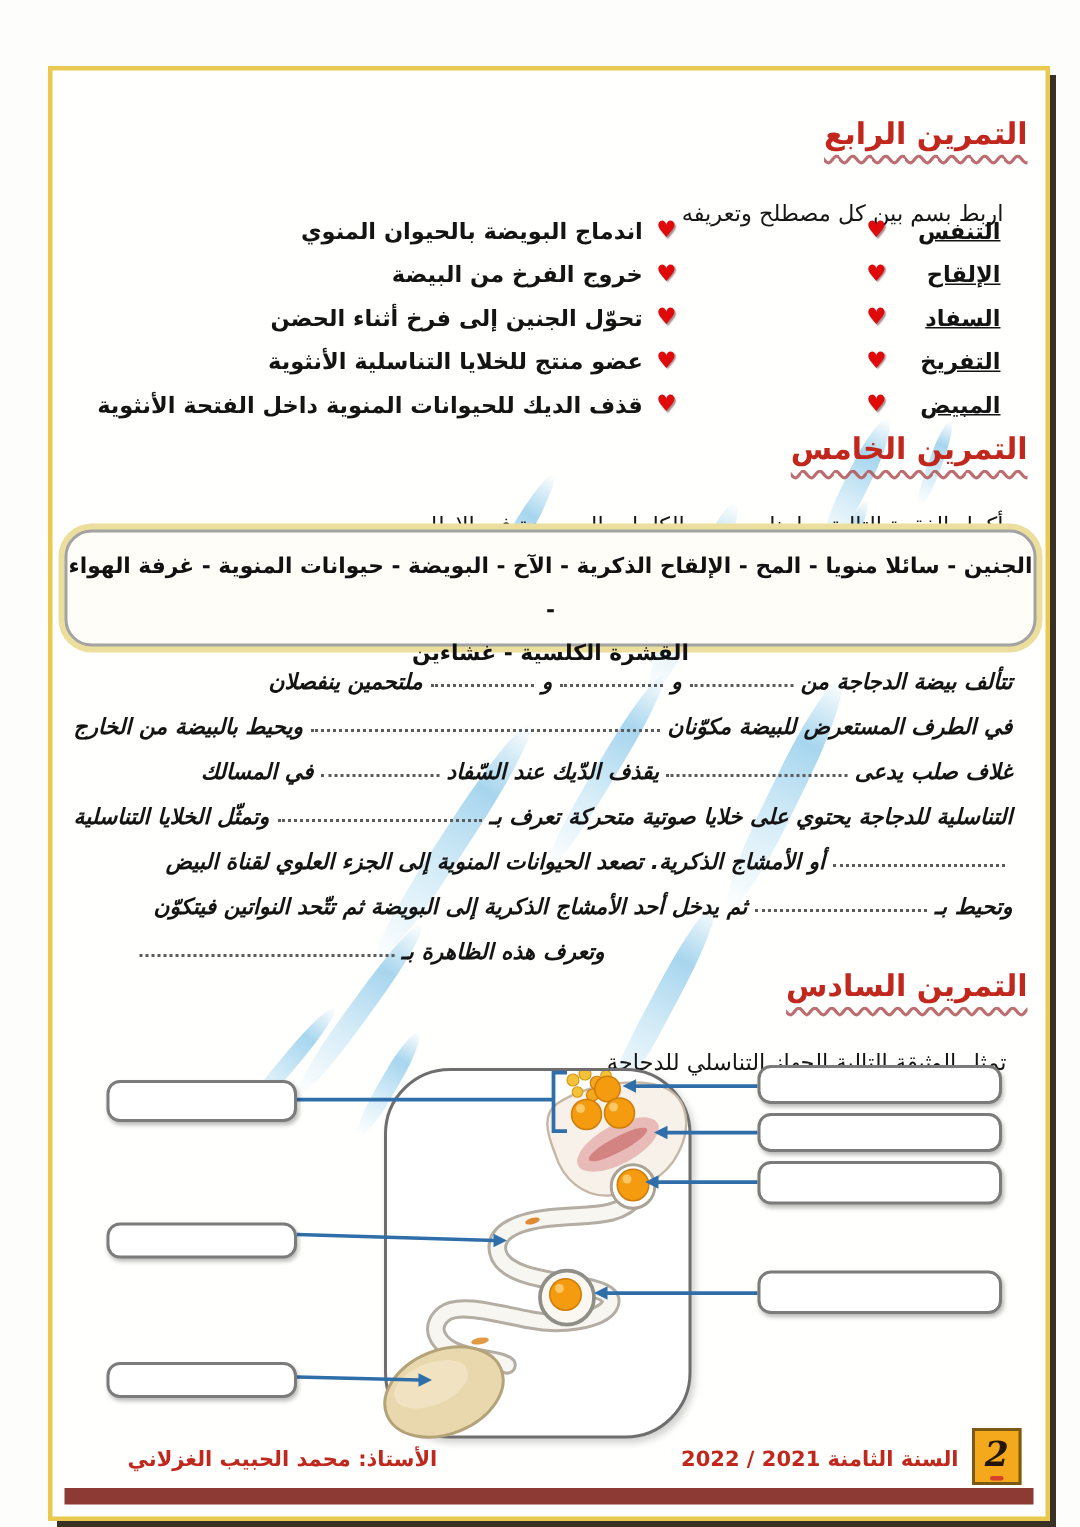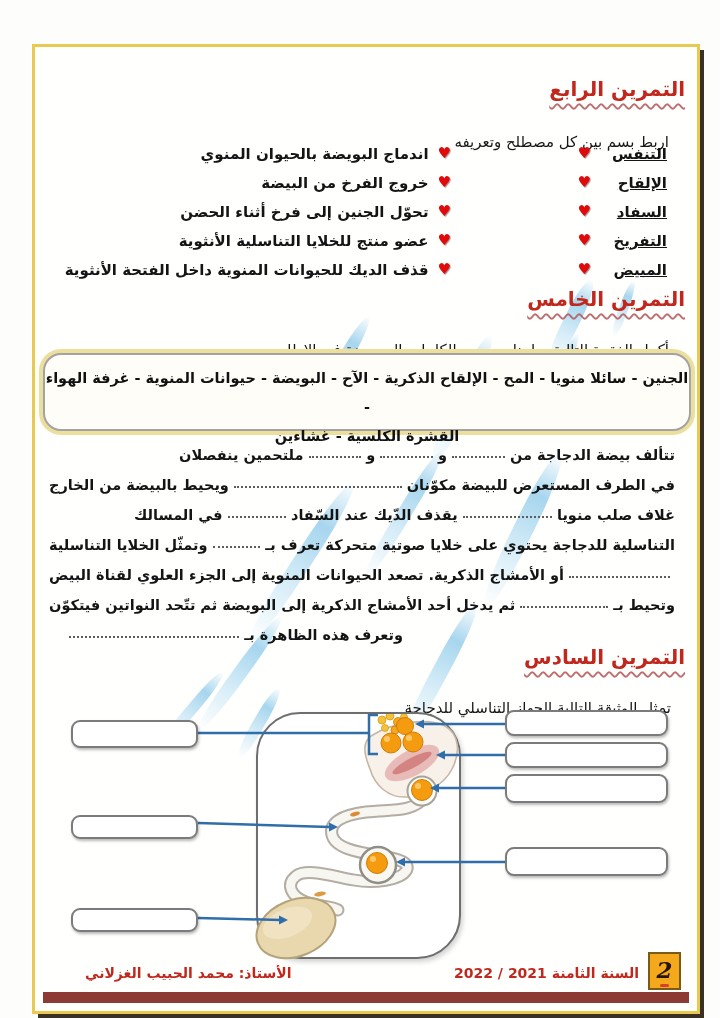--- a/index.html
+++ b/index.html
@@ -31,21 +31,21 @@
   .def-cell .heart { margin:0 0 0 9px; }
 
   
   .word-box { position:absolute; z-index:2; top:306px; left:8px; width:648px; height:78px;
     background:#fffdf8; border:2px solid #a3a3a3; border-radius:18px;
     box-shadow:0 0 0 4px #ecdf9e; text-align:center; padding-top:9px;
     font-size:14.5px; font-weight:bold; color:#111; line-height:29px; }
   .para { position:absolute; z-index:2; top:386px; right:22px; left:14px; }
   .p-line { display:flex; align-items:flex-end; height:30px; font-size:14.5px;
             font-weight:bold; color:#141414; }
-  .p-line > span { white-space:nowrap; }
+  .p-line > span { white-space:nowrap;font-style:italic; }
   .blank { border-bottom:2px dotted #5c5c5c; height:3px; margin:0 5px 5px 5px; }
   .b-fix88 { width:88px; } .b-fix130 { width:130px; } .b-fix85 { width:85px; }
   .b-fix115 { width:115px; } .b-fix170 { width:170px; } .b-grow { flex:1; }
   .pad-end85 { padding-left:85px; } .pad-end130 { padding-left:130px; }
   .pad-start270 { padding-right:272px; justify-content:flex-start;text-align:center; }
 
   
   .diagram-box { position:absolute; z-index:2; left:221px; top:665px; width:205px; height:247px;
     background:#fff; border:2px solid #6e6e6e; border-radius:44px;
     box-shadow:2px 3px 5px rgba(0,0,0,.18); }
@@ -156,21 +156,21 @@
       <span>و</span>
       <span class="blank b-fix88"></span>
       <span>ملتحمين ينفصلان</span>
     </div>
     <div class="p-line">
       <span>في الطرف المستعرض للبيضة مكوّنان</span>
       <span class="blank b-grow"></span>
       <span>ويحيط بالبيضة من الخارج</span>
     </div>
     <div class="p-line pad-end85">
-      <span>غلاف صلب منويا</span>
+      <span>غلاف صلب يدعى</span>
       <span class="blank b-fix130"></span>
       <span>يقذف الدّيك عند السّفاد</span>
       <span class="blank b-fix85"></span>
       <span>في المسالك</span>
     </div>
     <div class="p-line">
       <span>التناسلية للدجاجة يحتوي على خلايا صوتية متحركة تعرف بـ</span>
       <span class="blank b-grow"></span>
       <span>وتمثّل الخلايا التناسلية</span>
     </div>

